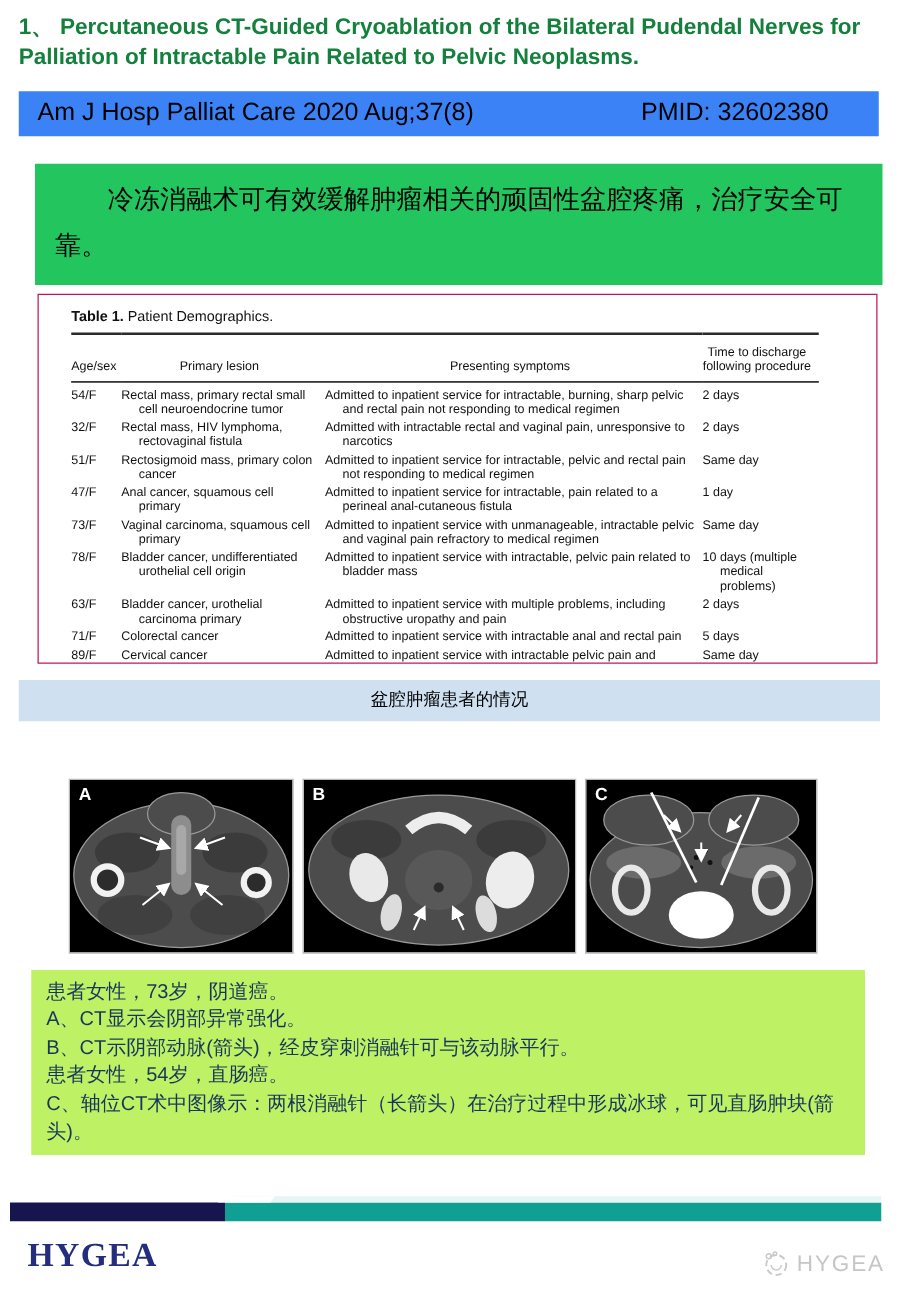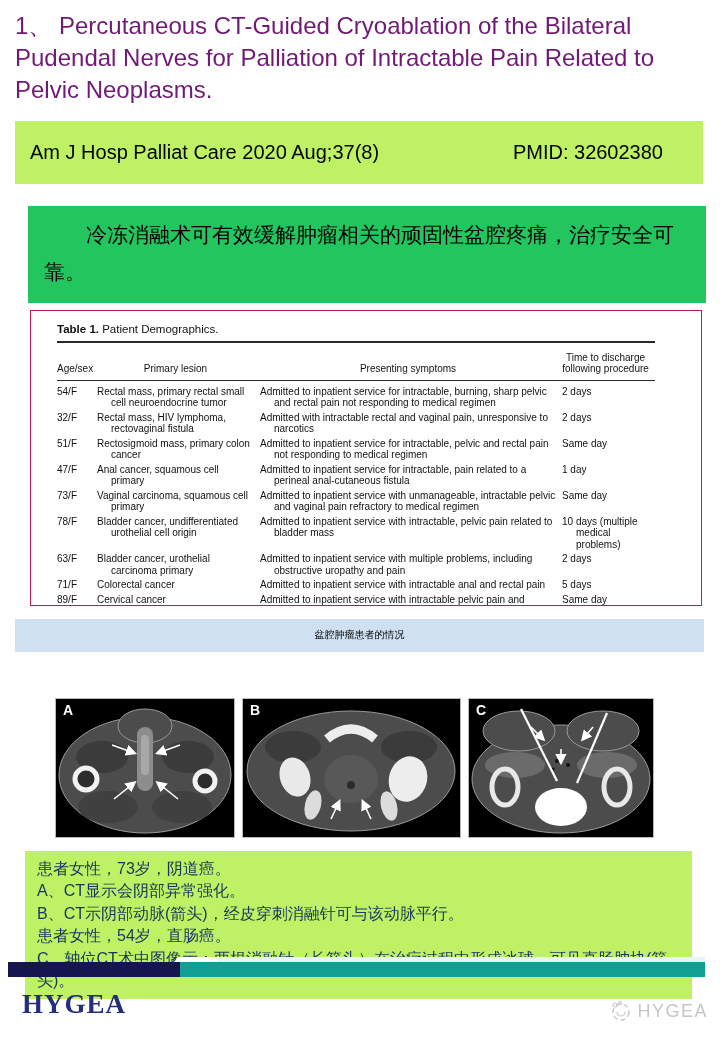--- a/index.html
+++ b/index.html
@@ -1,21 +1,21 @@
 <!DOCTYPE html>
 <html><head>
 <meta charset="utf-8">
 <style>
   html,body{margin:0;padding:0;background:#fff;}
   .page{position:relative;width:720px;height:1040px;background:#fff;overflow:hidden;
         font-family:"Liberation Sans",sans-serif;color:#000;}
 
-  .title{margin:10px 16px 0 15px;font-size:24px;font-weight:normal;line-height:1.33;color:#701a75;}
-
-  .journal-bar{margin:15px 17px 0 15px;height:63px;background:#bef264;
+  .title{margin:10px 16px 0 15px;font-size:18px;font-weight:bold;line-height:1.33;color:#15803d;}
+
+  .journal-bar{margin:15px 17px 0 15px;height:36px;background:#3b82f6;
                display:flex;align-items:center;font-size:20px;padding:0 40px 0 15px;
                justify-content:space-between;}
 
   .summary-box{margin:22px 14px 0 28px;background:#22c55e;padding:10px 16px 13px 16px;
                font-size:21px;line-height:37px;text-indent:2em;color:#000;}
 
   .table-panel{margin:7px 18px 0 30px;height:296px;box-sizing:border-box;background:#fff;
                border:1px solid #be185d;padding:12px 46px 0 26px;overflow:hidden;}
   .tcaption{font-size:11.5px;color:#111;margin-bottom:6px;}
   .tcaption b{font-weight:bold;}
@@ -23,21 +23,21 @@
              line-height:11.5px;color:#111;}
   table.demo col.c1{width:40px;} table.demo col.c2{width:163px;}
   table.demo col.c3{width:302px;} table.demo col.c4{width:93px;}
   table.demo thead th{text-align:center;font-weight:normal;vertical-align:bottom;
              padding:9px 6px 5px 0;border-top:2px solid #2a2a2a;border-bottom:1px solid #2a2a2a;}
   table.demo tbody td{vertical-align:top;padding:2px 6px 1px 0;}
   table.demo tbody tr:first-child td{padding-top:5px;}
   table.demo .hang{padding-left:14px;text-indent:-14px;}
 
   .caption-bar{margin:13px 16px 12px 15px;height:33px;background:#cfe0f1;display:flex;
-               align-items:center;justify-content:center;font-size:10px;color:#000;}
+               align-items:center;justify-content:center;font-size:14px;color:#000;}
 
   .figure-row{margin-top:46px;padding-left:55px;height:140px;display:flex;gap:7px;align-items:flex-start;}
   .ct-panel{position:relative;height:138px;border:1px solid #b8b8b8;box-sizing:content-box;}
   .ct-panel svg{display:block;}
   .panel-label{position:absolute;top:3px;left:7px;color:#fff;font-weight:bold;font-size:14px;
                font-family:"Liberation Sans",sans-serif;}
 
   .case-box{margin:13px 28px 0 25px;background:#bef264;padding:7px 12px 6px 12px;
             font-size:16px;line-height:22.5px;color:#17365d;}
 

